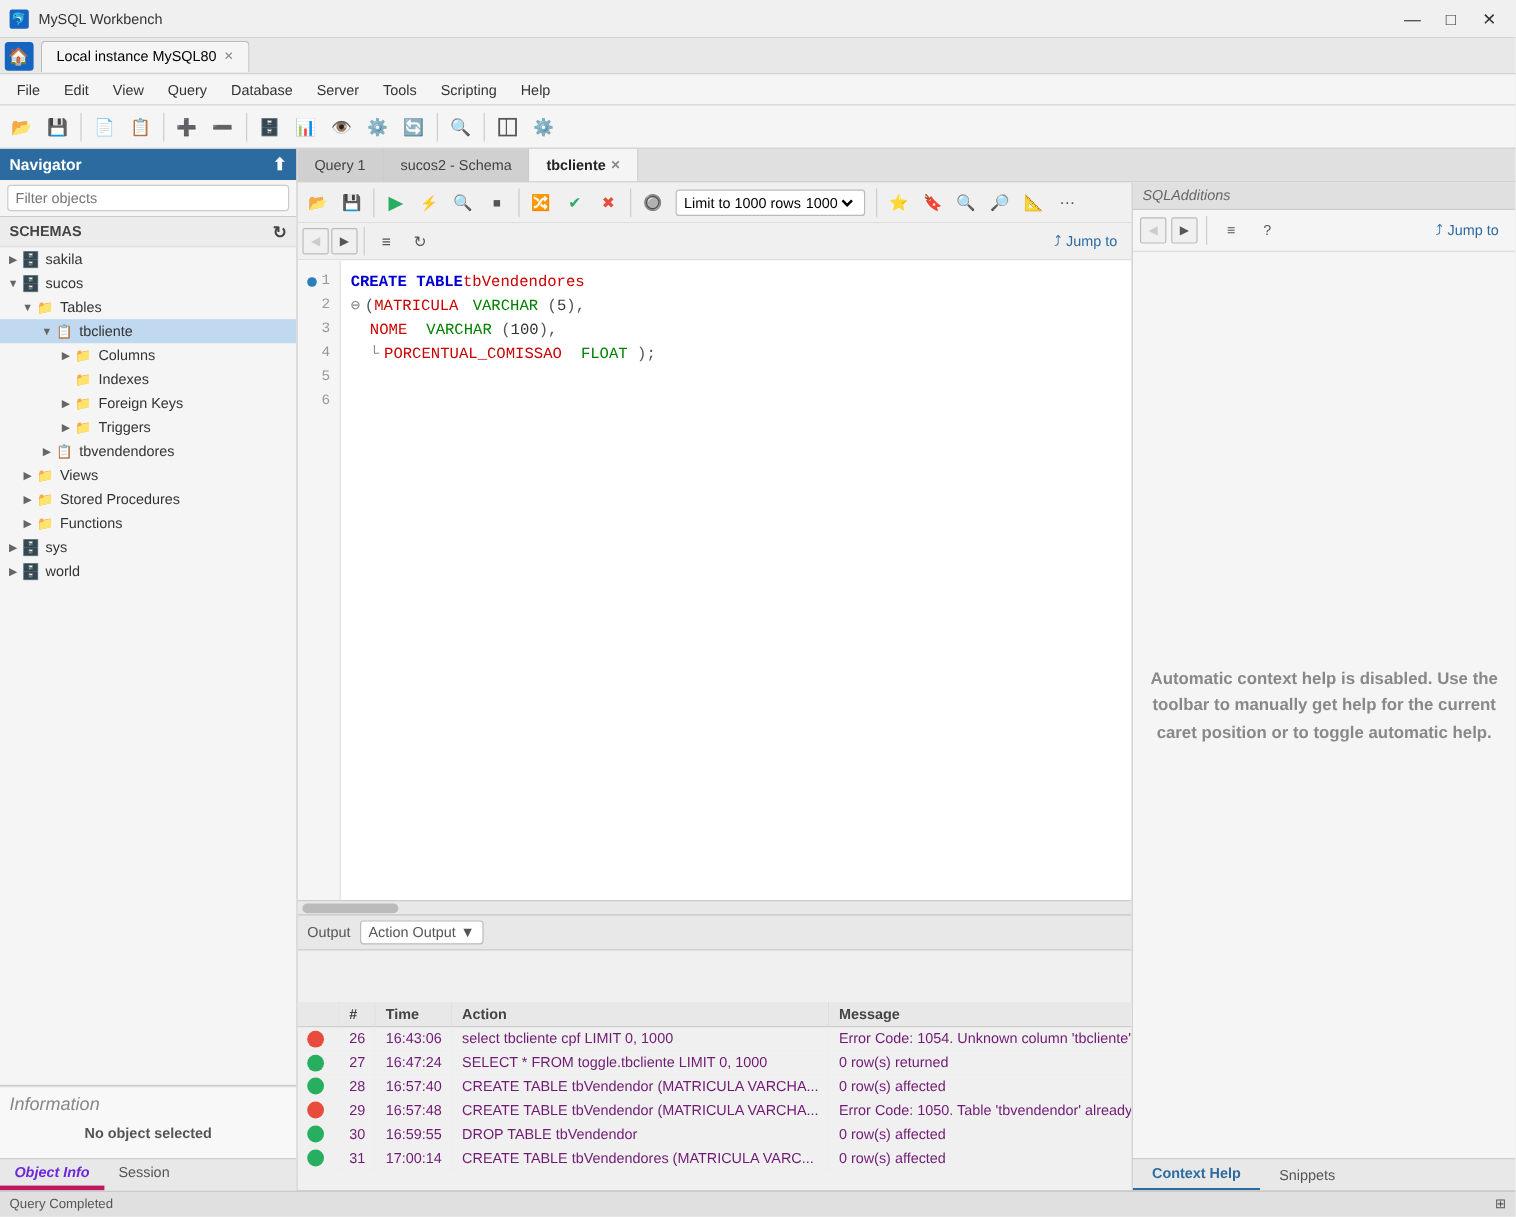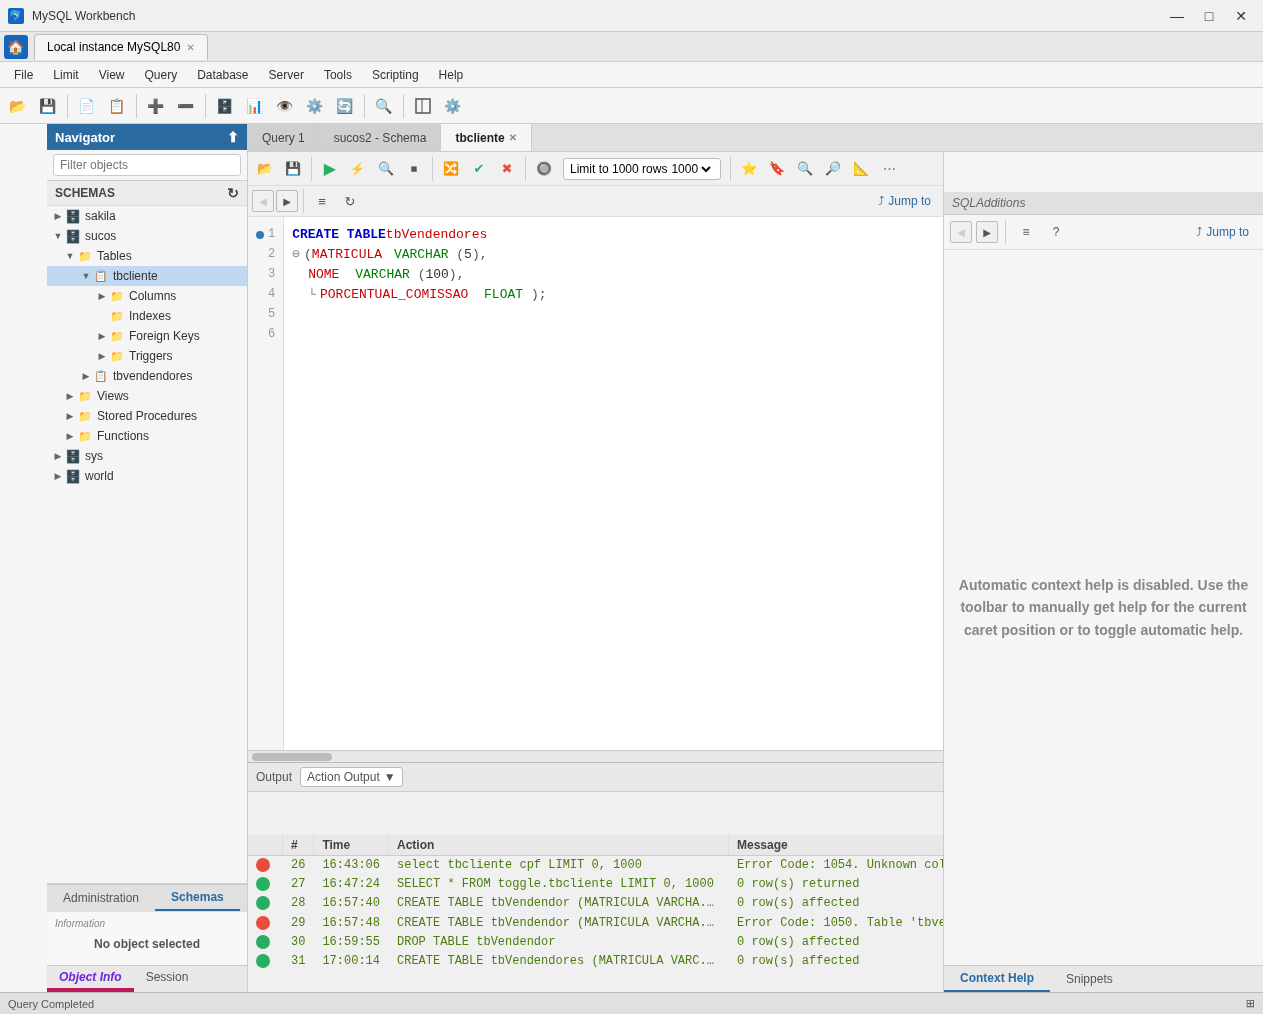--- a/index.html
+++ b/index.html
@@ -90,21 +90,20 @@
 
     
     .sidebar {
       width: 248px;
       min-width: 248px;
       background: #f5f5f5;
       border-right: 1px solid #ccc;
       display: flex;
       flex-direction: column;
       overflow: hidden;
-      padding-left: 47px;
     }
     .sidebar-header {
       background: #2c6ba0;
       color: white;
       padding: 5px 8px;
       font-size: 13px;
       font-weight: bold;
       display: flex;
       align-items: center;
       justify-content: space-between;
@@ -168,21 +167,21 @@
       border: none;
       background: transparent;
       color: #555;
     }
     .tab-switcher-btn.active { color: #2c6ba0; font-weight: bold; border-bottom: 2px solid #2c6ba0; }
     .info-section {
       padding: 6px 8px;
       background: #f8f8f8;
       border-top: 1px solid #ddd;
     }
-    .info-label { font-size: 10px; color: #888; font-style: italic; }
+    .info-label { font-size: 15px; color: #888; font-style: italic; }
     .no-object { font-size: 12px; color: #555; font-weight: bold; padding: 8px; text-align: center; }
     .obj-info-tabs {
       display: flex;
       background: #e8e8e8;
       border-top: 1px solid #ccc;
     }
     .obj-info-tab {
       padding: 4px 12px;
       font-size: 12px;
       cursor: pointer;
@@ -325,21 +324,20 @@
       flex-direction: column;
       overflow: hidden;
     }
     .sql-additions-header {
       background: #e0e0e0;
       padding: 4px 8px;
       font-size: 12px;
       color: #666;
       border-bottom: 1px solid #ccc;
       font-style: italic;
-      margin-top: 40px;
     }
     .sql-additions-nav {
       display: flex;
       align-items: center;
       padding: 4px 6px;
       gap: 4px;
       border-bottom: 1px solid #ddd;
     }
     .sql-additions-content {
       flex: 1;
@@ -419,25 +417,24 @@
       text-align: left;
       font-weight: bold;
       color: #444;
       position: sticky;
       top: 0;
     }
     .output-table tbody td {
       border-bottom: 1px solid #eee;
       border-right: 1px solid #eee;
       padding: 2px 8px;
-      color: #4d7c0f;
+      color: #701a75;
       white-space: nowrap;
       overflow: hidden;
       text-overflow: ellipsis;
-      font-family: Liberation Mono, monospace;
     }
     .status-icon { width: 14px; height: 14px; border-radius: 50%; display: inline-block; margin-right: 4px; vertical-align: middle; }
     .output-icon-cell { text-align: center; }
 
     
     .status-bar {
       background: #e0e0e0;
       border-top: 1px solid #bbb;
       height: 22px;
       display: flex;
@@ -504,21 +501,21 @@
 <div class="instance-tab-bar">
   <div class="instance-home">🏠</div>
   <div class="instance-tab active">
     <span>Local instance MySQL80</span>
     <span style="font-size:10px;color:#888;">✕</span>
   </div>
 </div>
 
 <div class="menu-bar">
   <span class="menu-item">File</span>
-  <span class="menu-item">Limit</span>
+  <span class="menu-item">Edit</span>
   <span class="menu-item">View</span>
   <span class="menu-item">Query</span>
   <span class="menu-item">Database</span>
   <span class="menu-item">Server</span>
   <span class="menu-item">Tools</span>
   <span class="menu-item">Scripting</span>
   <span class="menu-item">Help</span>
 </div>
 
 <div class="toolbar">
@@ -644,24 +641,20 @@
 
       <div class="tree-item indent-0">
         <span class="tree-arrow">▶</span>
         <span class="tree-icon icon-db">🗄️</span>
         <span>world</span>
       </div>
 
     </div>
 
     <div class="bottom-panel">
-      <div class="tab-switcher">
-        <button class="tab-switcher-btn">Administration</button>
-        <button class="tab-switcher-btn active">Schemas</button>
-      </div>
       <div class="info-section">
         <div class="info-label">Information</div>
         <div class="no-object">No object selected</div>
       </div>
       <div class="obj-info-tabs">
         <div class="obj-info-tab active">Object Info</div>
         <div class="obj-info-tab">Session</div>
       </div>
     </div>
   </div>

